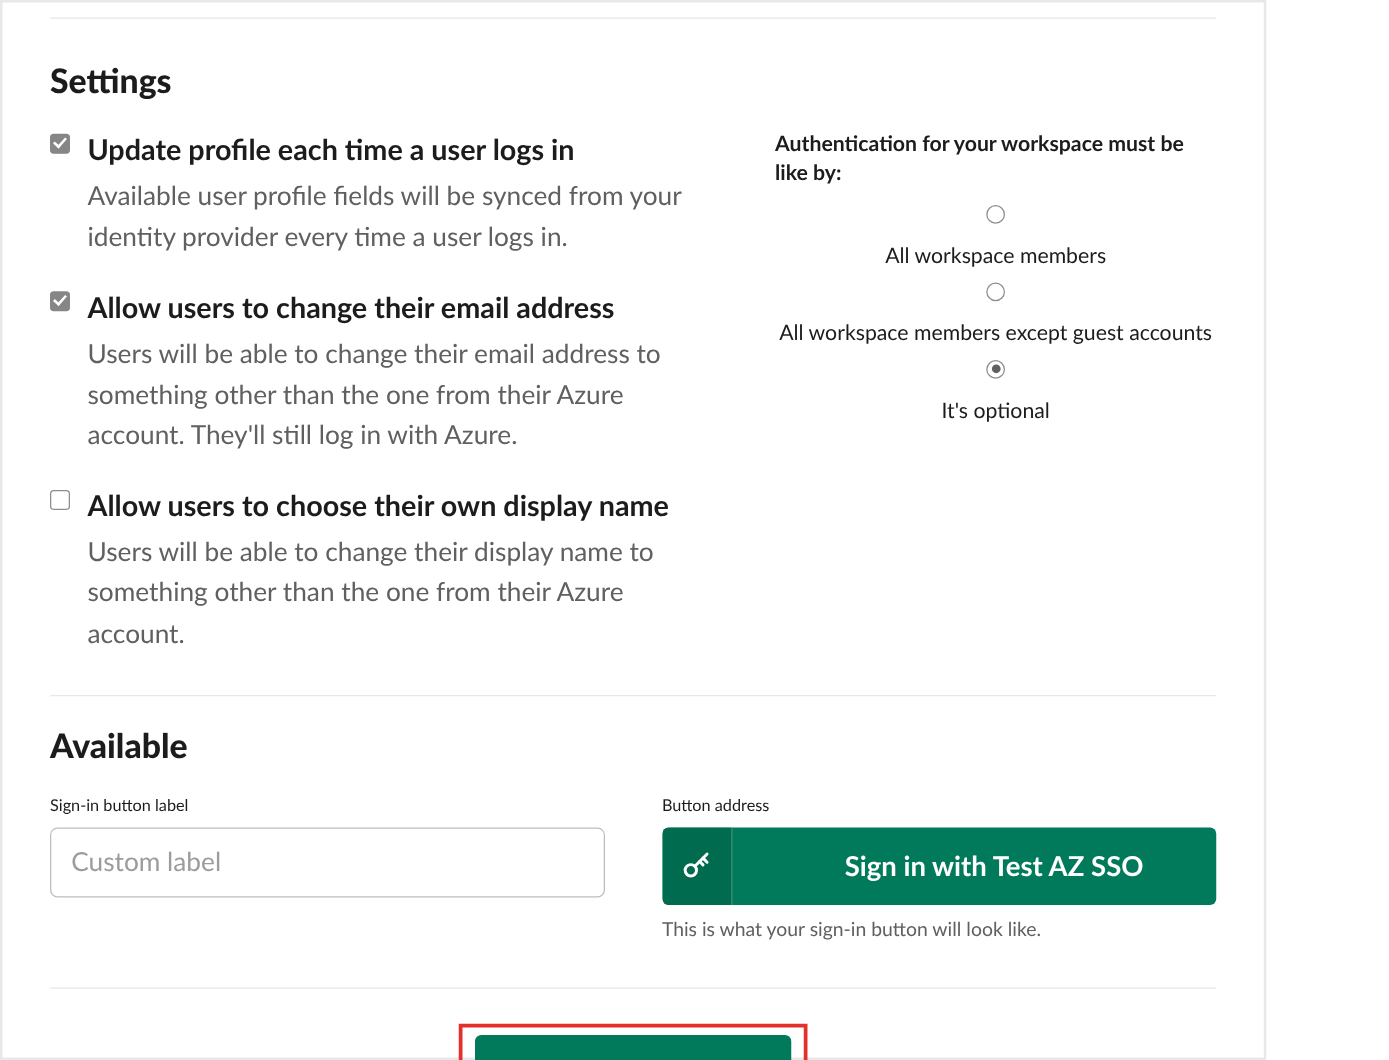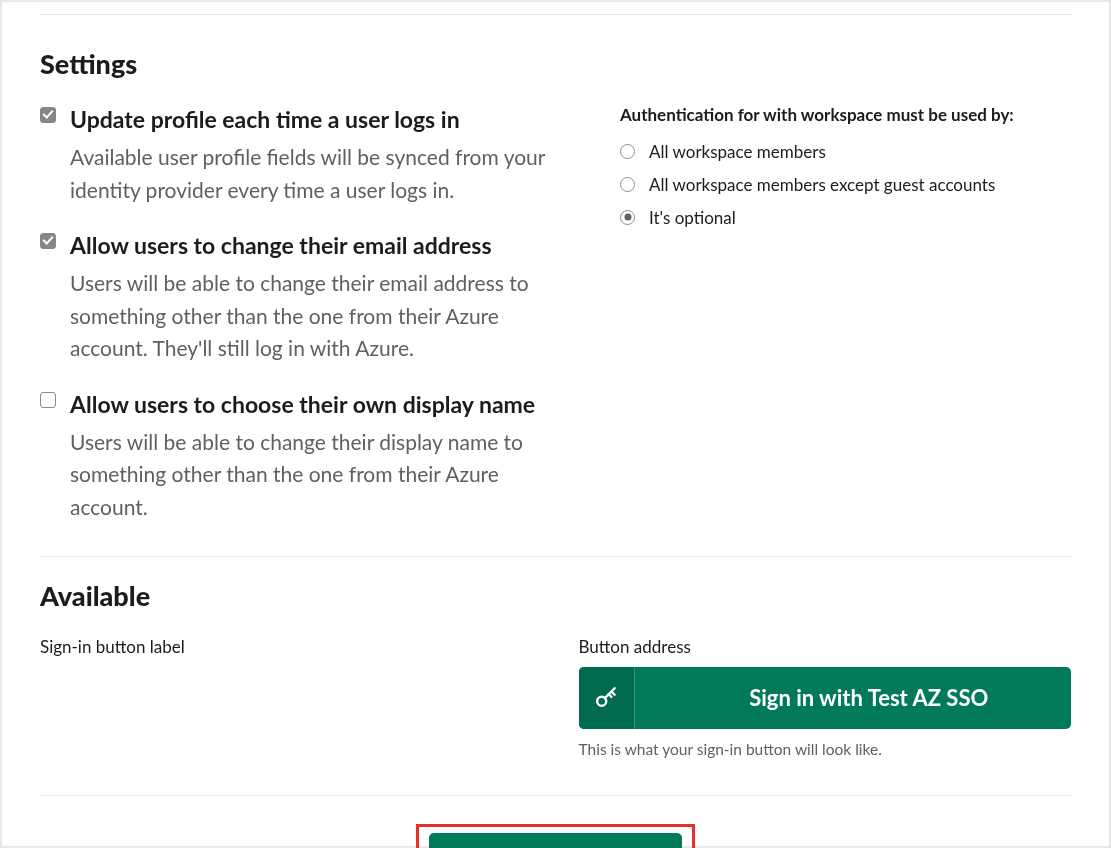--- a/index.html
+++ b/index.html
@@ -2,21 +2,21 @@
 <html><head>
 <meta charset="utf-8">
 <style>
   * { box-sizing: border-box; margin: 0; padding: 0; }
   body {
     font-family: "Lato", "Helvetica Neue", Arial, sans-serif;
     background: #ffffff;
     color: #1d1c1d;
   }
   .frame {
-    width: 1111px;
+    width: 1013px;
     height: 848px;
     border: 2px solid #e8e8e8;
     padding: 0 38px 36px 38px;
     position: relative;
   }
   .divider {
     border: none;
     border-top: 1px solid #e8e8e8;
     margin: 0;
   }
@@ -86,20 +86,21 @@
     color: #1d1c1d;
     line-height: 1.35;
     margin-bottom: 14px;
   }
   .radio-row {
     display: flex;
     align-items: center;
     gap: 14px;
     margin-bottom: 12px;
     cursor: pointer;
+    flex-direction: column;
   }
   .radio {
     width: 15px;
     height: 15px;
     border: 1.5px solid #8d8d8d;
     border-radius: 50%;
     flex-shrink: 0;
     position: relative;
     background: #fff;
   }
@@ -119,21 +120,21 @@
     color: #1d1c1d;
   }
   .customise-section { margin-top: 22px; }
   .cols2 {
     display: flex;
     gap: 46px;
     margin-top: 0;
   }
   .cols2 > div { flex: 1; }
   .field-label {
-    font-size: 17px;
+    font-size: 13px;
     color: #1d1c1d;
     margin-bottom: 10px;
   }
   .text-input {
     width: 100%;
     height: 56px;
     border: 1px solid #bdbdbd;
     border-radius: 6px;
     padding: 0 16px;
     font-size: 21px;
@@ -231,21 +232,21 @@
           <div class="checkbox"></div>
           <div class="option-body">
             <div class="option-title">Allow users to choose their own display name</div>
             <div class="option-desc">Users will be able to change their display name to something other than the one from their Azure account.</div>
           </div>
         </div>
 
       </div>
 
       <div class="col-right">
-        <div class="auth-title">Authentication for with workspace must be used by:</div>
+        <div class="auth-title">Authentication for your workspace must be like by:</div>
 
         <div class="radio-row">
           <div class="radio"></div>
           <div class="radio-label">All workspace members</div>
         </div>
         <div class="radio-row">
           <div class="radio"></div>
           <div class="radio-label">All workspace members except guest accounts</div>
         </div>
         <div class="radio-row">
@@ -257,20 +258,21 @@
   </div>
 
   <hr class="divider mid-divider">
 
   <div class="customise-section">
     <h2 class="section-title" style="margin-top:22px;">Available</h2>
 
     <div class="cols2">
       <div>
         <div class="field-label">Sign-in button label</div>
+        <input class="text-input" type="text" placeholder="Custom label" style="">
       </div>
 
       <div>
         <div class="field-label">Button address</div>
         <div class="preview-button">
           <div class="preview-icon-box">
             <svg class="key-svg" viewBox="0 0 24 24" fill="none" stroke="#ffffff" stroke-width="2.2" stroke-linecap="round" stroke-linejoin="round">
               <circle cx="8" cy="15" r="4.2"></circle>
               <line x1="11" y1="12" x2="20" y2="3"></line>
               <line x1="17" y1="6" x2="20" y2="9"></line>

